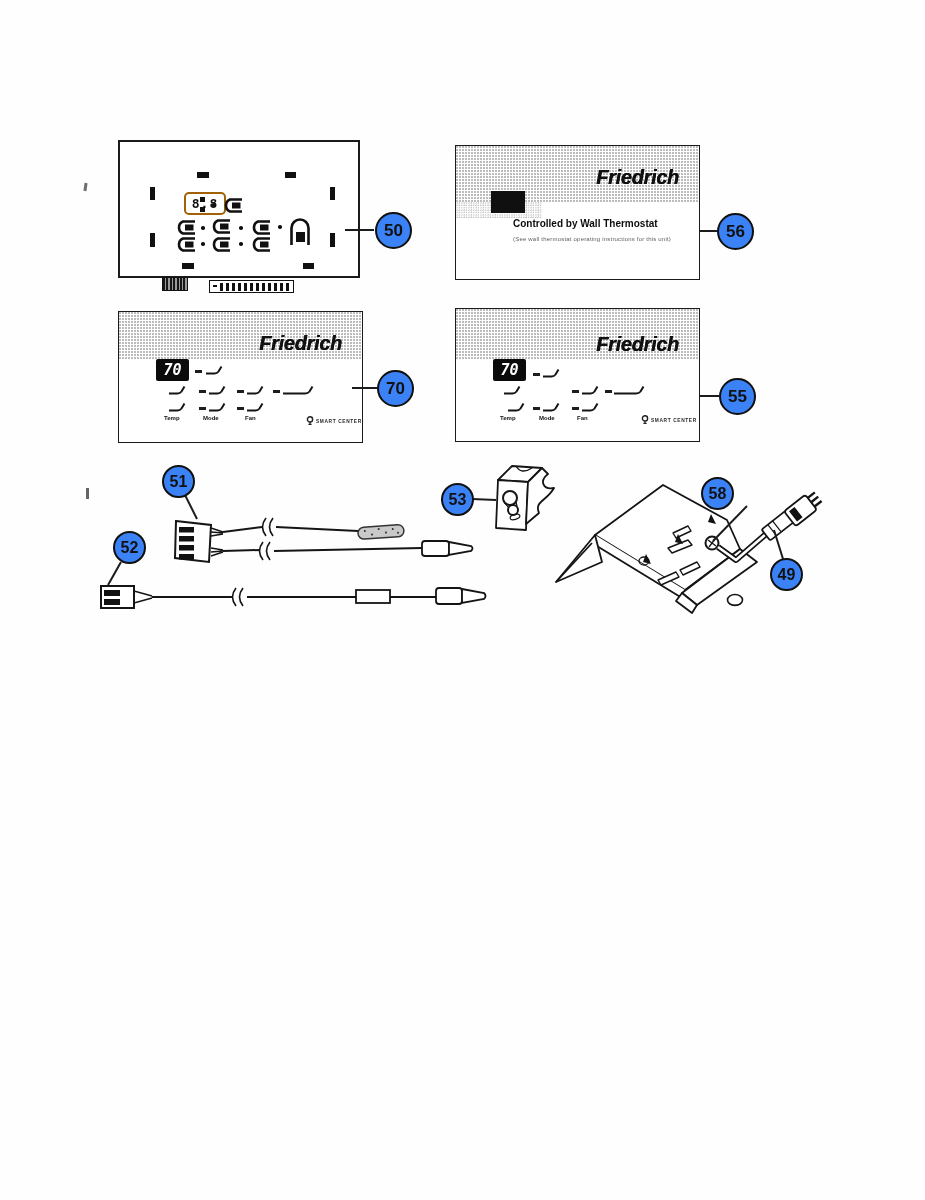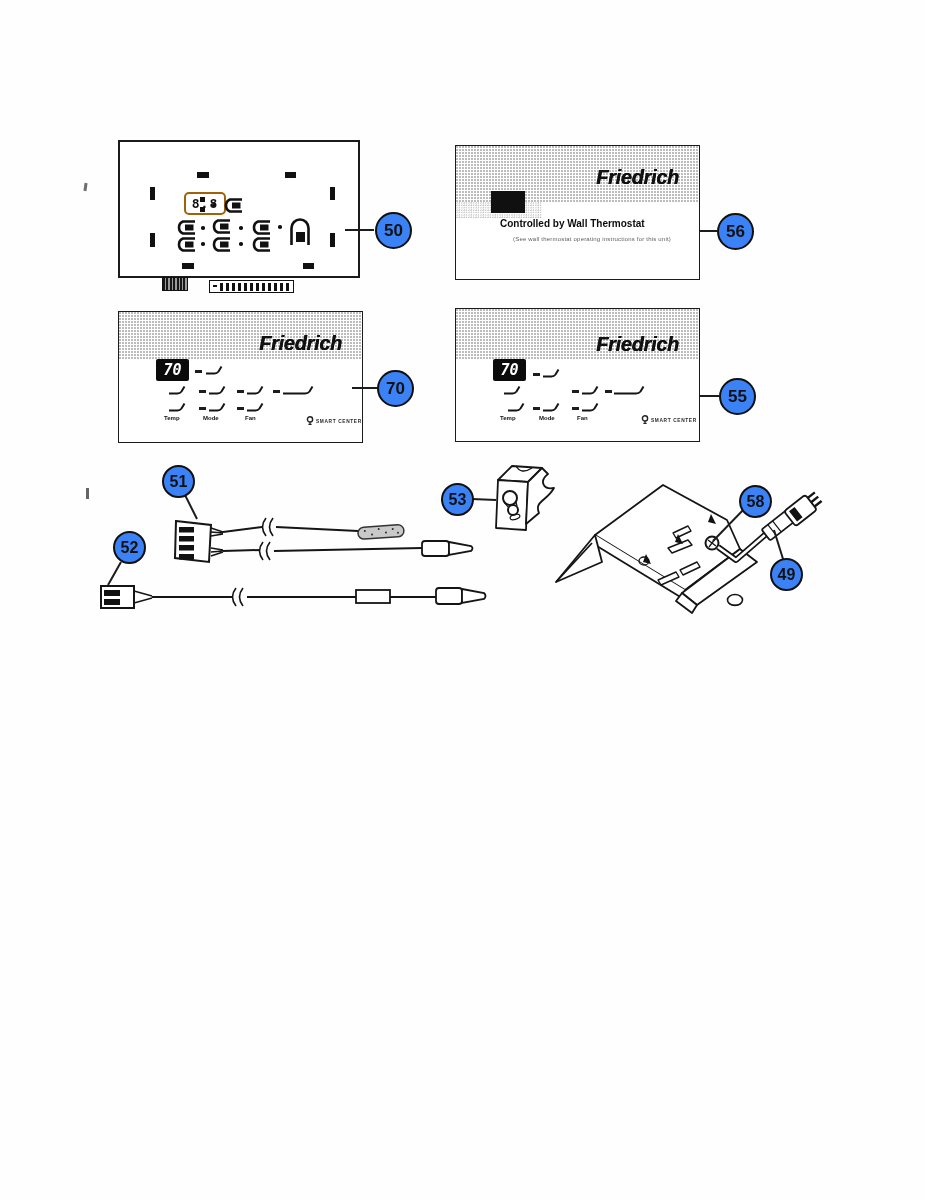--- a/index.html
+++ b/index.html
@@ -118,21 +118,21 @@
       <div class="chip" style="left:3px;top:4px;width:4px;height:2px;"></div>
       <div class="abs" style="left:10px;top:1.5px;width:72px;height:8px;background:repeating-linear-gradient(90deg,#111 0 3px,#fff 3px 6px);"></div>
     </div>
   </div>
 
   <div class="panel thin" style="left:455px;top:145px;width:245px;height:135px;">
     <div class="stipple" style="left:0;top:0;right:0;height:56px;"></div>
     <div class="stipple stipple2" style="left:0;top:56px;width:86px;height:16px;"></div>
     <div class="brand" style="left:140px;top:20px;">Friedrich</div>
     <div class="abs" style="left:35px;top:45px;width:34px;height:22px;background:#101010;"></div>
-    <div class="heading56" style="left:44px;top:72px;">Controlled by Wall Thermostat</div>
+    <div class="heading56" style="left:57px;top:72px;">Controlled by Wall Thermostat</div>
     <div class="subtxt" style="left:57px;top:90px;">(See wall thermostat operating instructions for this unit)</div>
   </div>
 
   <div class="panel thin" style="left:118px;top:311px;width:245px;height:132px;">
     <div class="stipple" style="left:0;top:0;right:0;height:47px;"></div>
     <div class="brand" style="left:140px;top:20px;">Friedrich</div>
     <div class="disp70" style="left:37px;top:47px;">70</div>
     <div class="dash" style="left:76px;top:58px;"></div>
     <svg class="abs" style="left:85px;top:51px;" width="19" height="13" viewBox="0 0 19 13">
         <path d="M2 10.5 H10.5 Q13 10.5 14.5 8.5 L17.5 3.5" fill="none" stroke="#151515" stroke-width="2"></path>
@@ -340,16 +340,16 @@
     </g>
   </svg>
 
   <div class="callout c36" style="left:375px;top:212px;">50</div>
   <div class="callout c36" style="left:717px;top:213px;">56</div>
   <div class="callout c36" style="left:377px;top:370px;">70</div>
   <div class="callout c36" style="left:719px;top:378px;">55</div>
   <div class="callout c33" style="left:162px;top:465px;">51</div>
   <div class="callout c33" style="left:113px;top:531px;">52</div>
   <div class="callout c33" style="left:441px;top:483px;">53</div>
-  <div class="callout c33" style="left:739px;top:477px;margin-top:8px;">58</div>
+  <div class="callout c33" style="left:701px;top:477px;">58</div>
   <div class="callout c33" style="left:770px;top:558px;">49</div>
 
 </div>
 
 </body></html>

